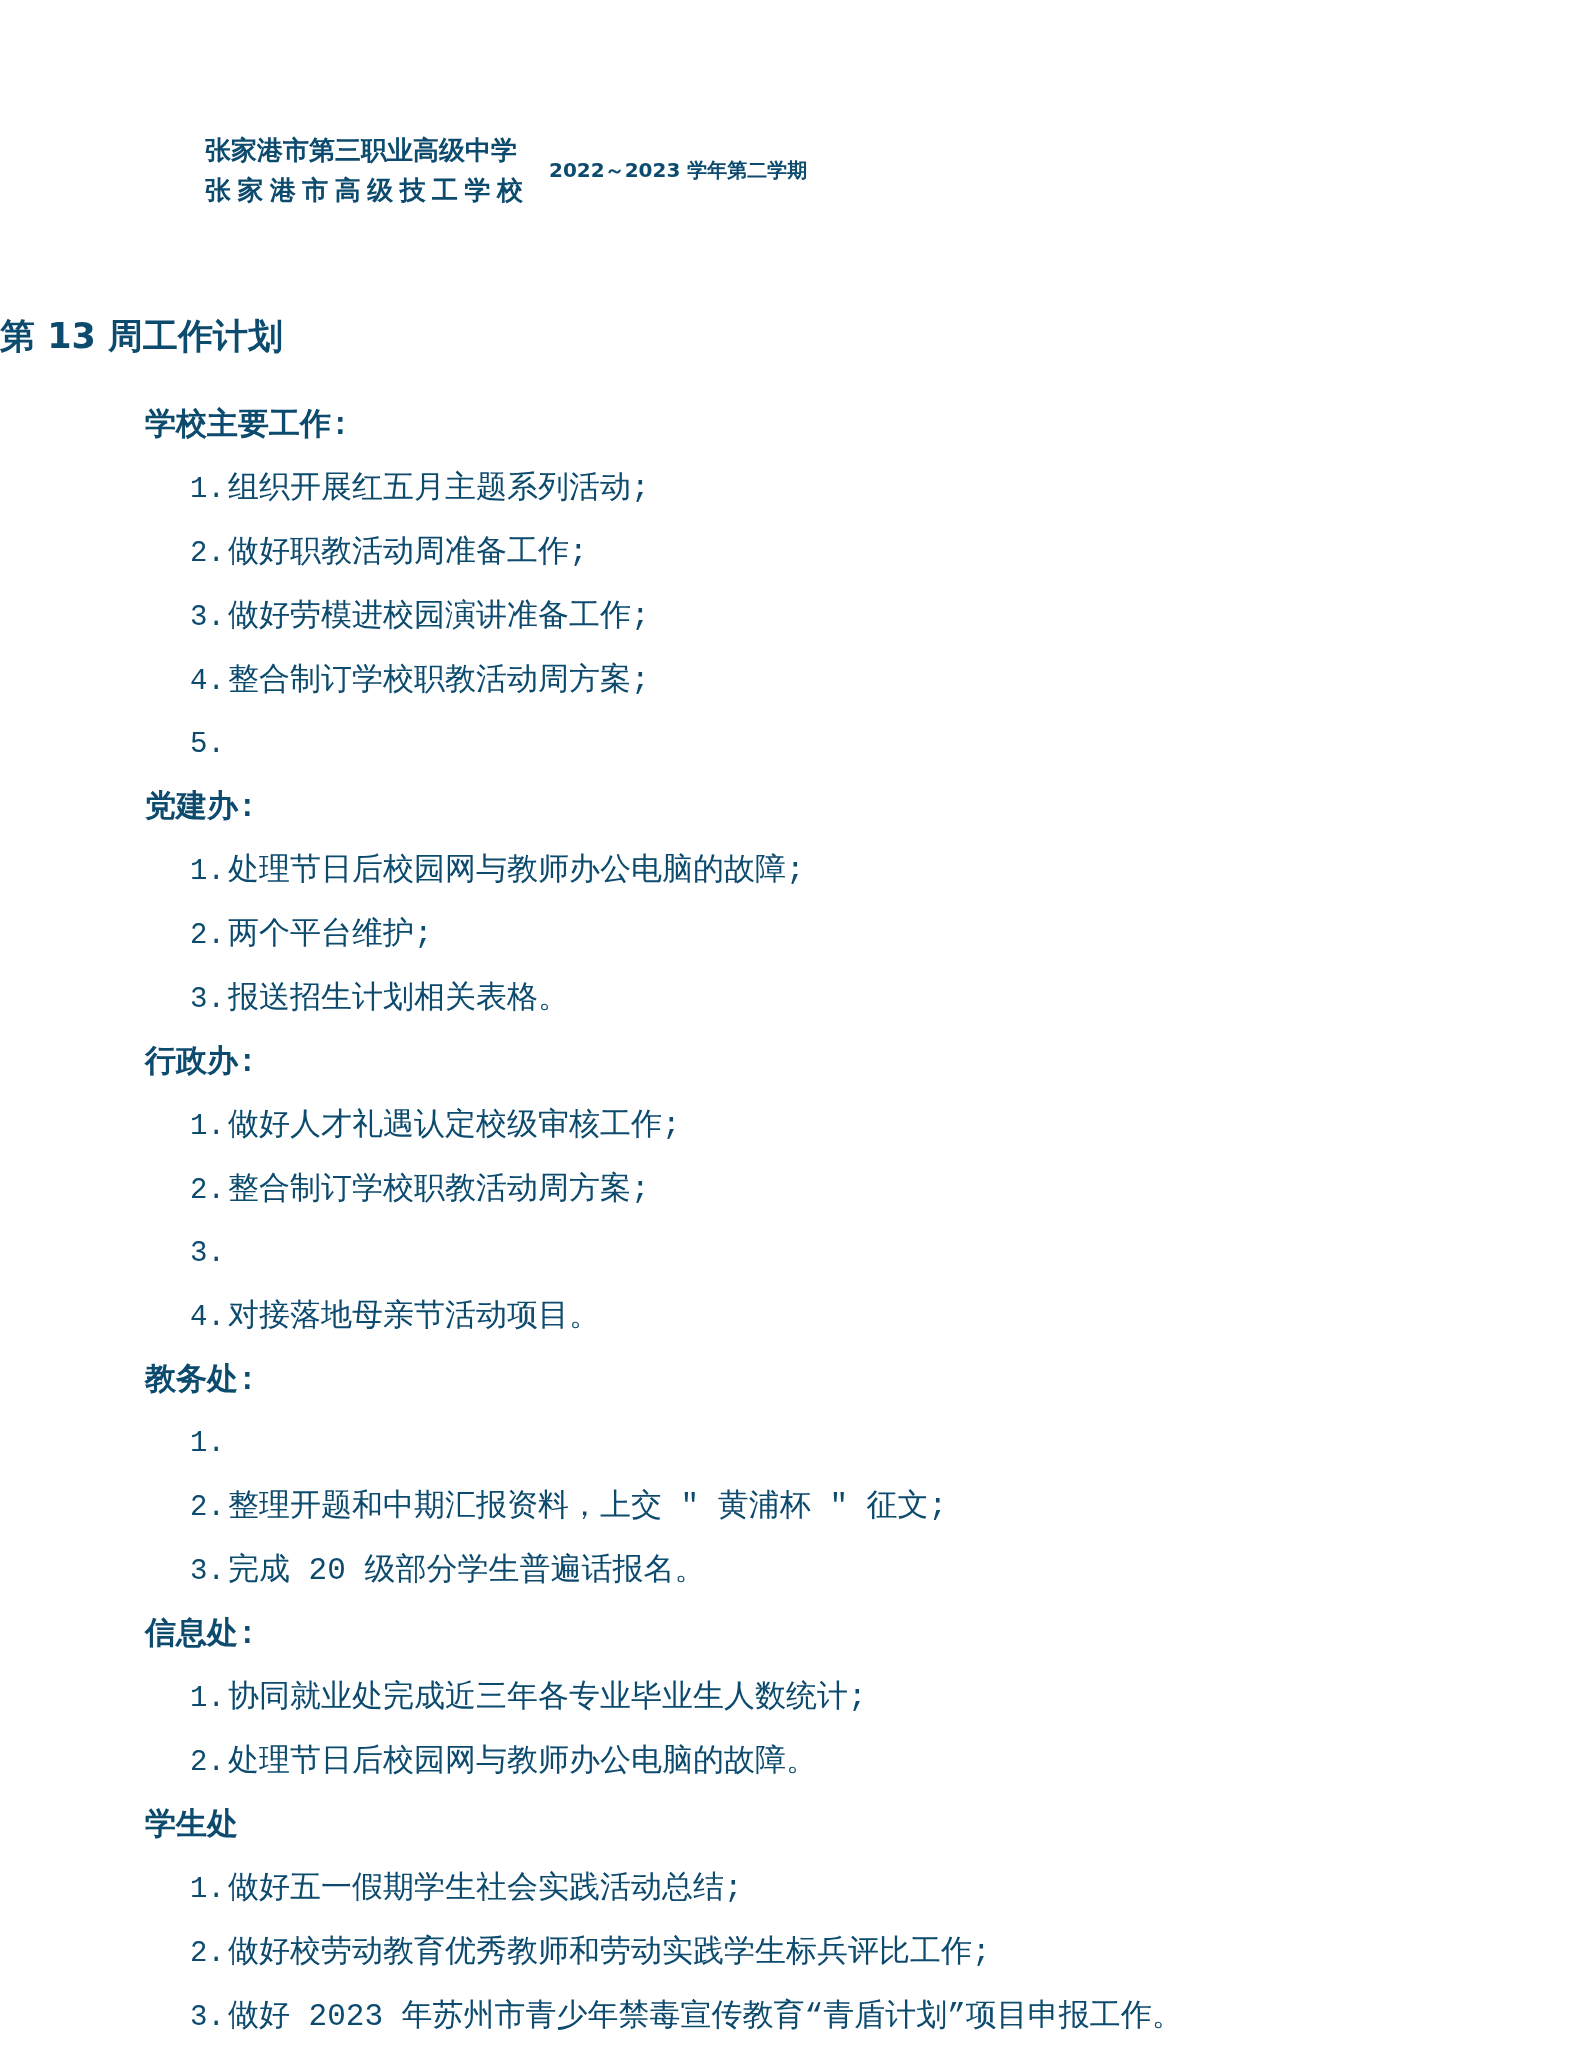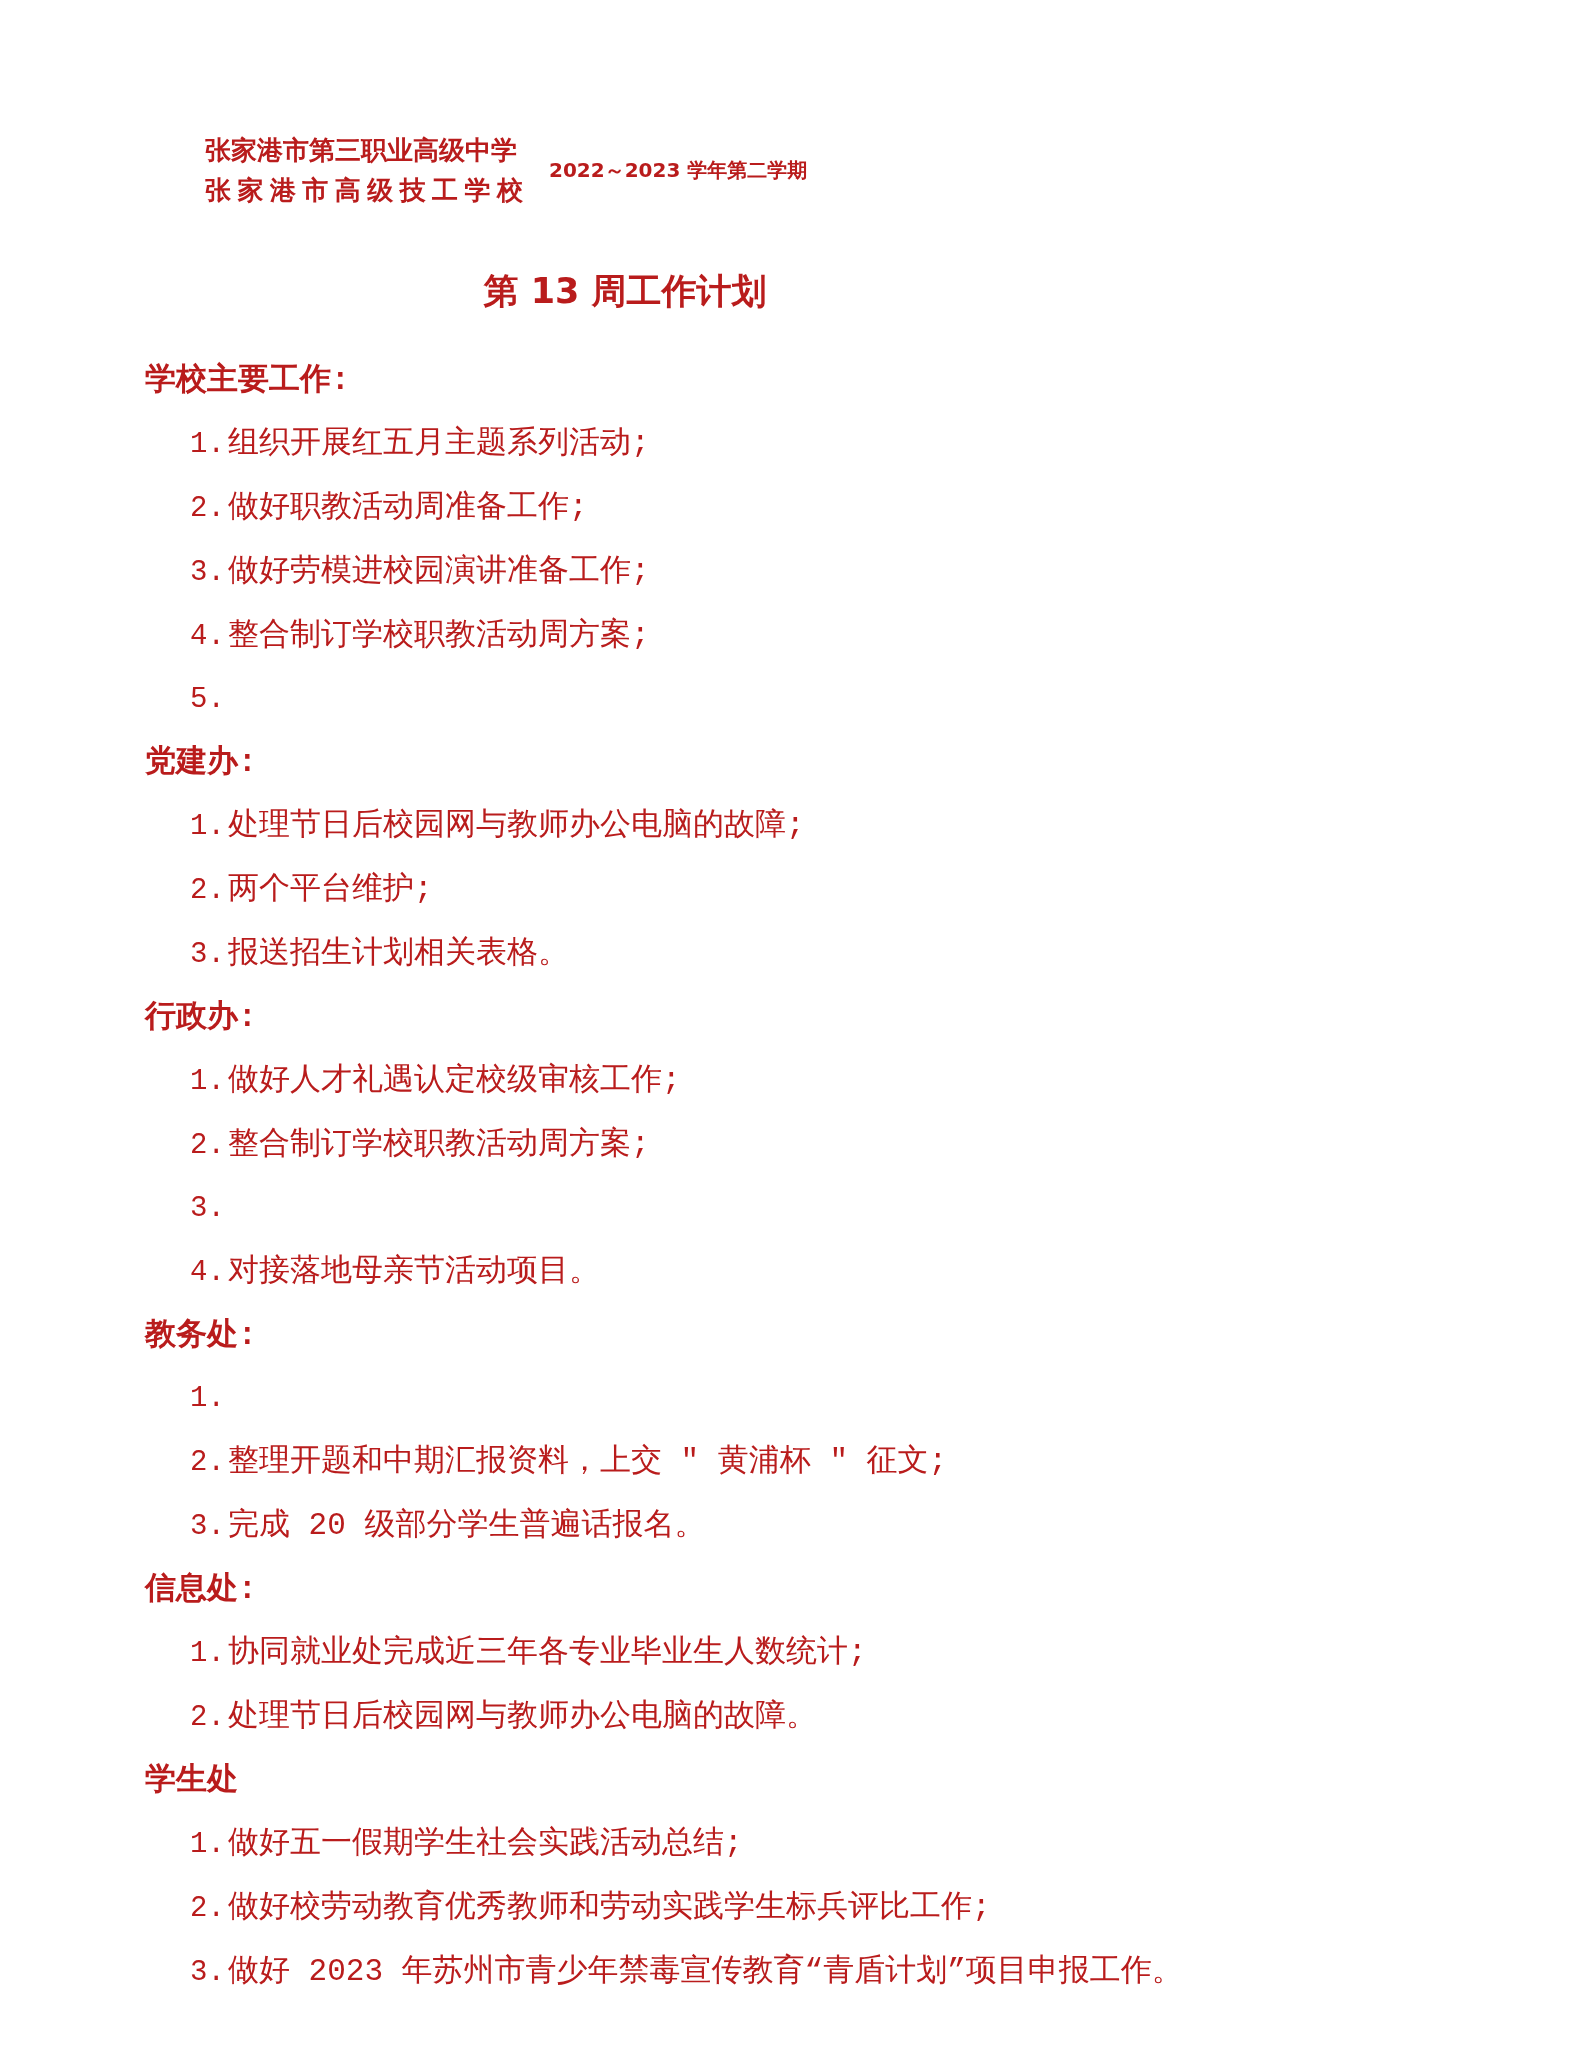--- a/index.html
+++ b/index.html
@@ -2,21 +2,21 @@
 <html><head>
 <meta charset="utf-8">
 <style>
   html, body { margin: 0; padding: 0; background: #e8e8e8; }
   .page {
     position: relative;
     width: 1587px;
     height: 2046px;
     margin: 0 auto;
     background: #ffffff;
-    color: #b91c1c;
+    color: #0c4a6e;
     overflow: hidden;
     font-family: "DejaVu Serif", "Liberation Serif", serif;
   }
   
   .header {
     display: flex;
     align-items: center;
     padding-top: 130px;
     margin-left: 205px;
   }
@@ -39,22 +39,21 @@
   .semester {
     margin-left: 26px;
     font-family: "DejaVu Sans", "Liberation Sans", sans-serif;
     font-size: 20px;
     font-weight: bold;
     white-space: nowrap;
   }
   
   .title-row {
     width: 1250px;
-    text-align: center;
-    margin-top: 59px;
+    margin-top: 104px;
   }
   .doc-title {
     margin: 0;
     display: inline-block;
     font-family: "DejaVu Sans", "Liberation Sans", sans-serif;
     font-size: 35px;
     font-weight: bold;
     line-height: 44px;
   }
   

